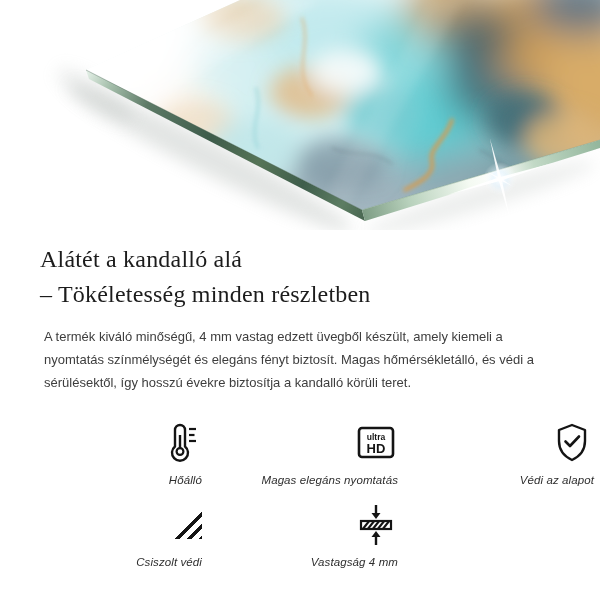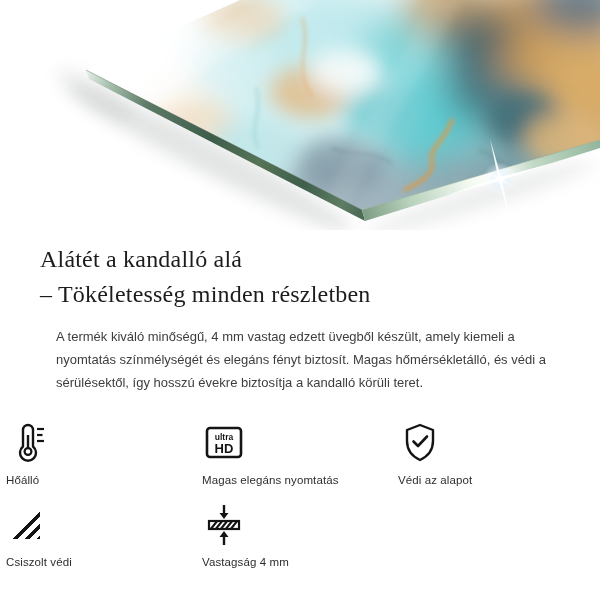--- a/index.html
+++ b/index.html
@@ -10,30 +10,30 @@
   }
   .hero{position:relative;width:600px;height:230px;background:#ffffff;}
   .hero svg{display:block;}
   .headline{
     margin:12px 40px 0 40px;
     font-family:"Liberation Serif","DejaVu Serif",serif;
     font-weight:400;color:#1c1c1c;
     font-size:24px;line-height:35px;letter-spacing:.2px;
   }
   .desc{
-    margin:13px 40px 0 56px;width:508px;
+    margin:13px 40px 0 44px;width:508px;
     font-size:13px;line-height:23px;color:#3d3d3d;
   }
   .features{
     display:grid;grid-template-columns:repeat(3,1fr);
     margin:24px 6px 0 6px;row-gap:14px;
   }
-  .feature{display:flex;flex-direction:column;align-items:flex-start;}
+  .feature{display:flex;flex-direction:column;align-items:flex-end;}
   .icon-box{height:48px;display:flex;align-items:center;justify-content:center;}
-  .feature-label{margin-top:8px;font-size:11.5px;color:#2e2e2e;letter-spacing:.1px;}
+  .feature-label{margin-top:8px;font-size:11.5px;color:#2e2e2e;letter-spacing:.1px;font-style:italic;}
   .stripes{
     width:34px;height:30px;
     clip-path:polygon(0 100%,100% 0,100% 100%);
     background:repeating-linear-gradient(135deg,#141414 0 3.6px,transparent 3.6px 8.6px);
   }
   .icon-svg text{font-family:"Liberation Sans",sans-serif;font-weight:bold;fill:#141414;}
 </style>
 </head>
 <body>
 

